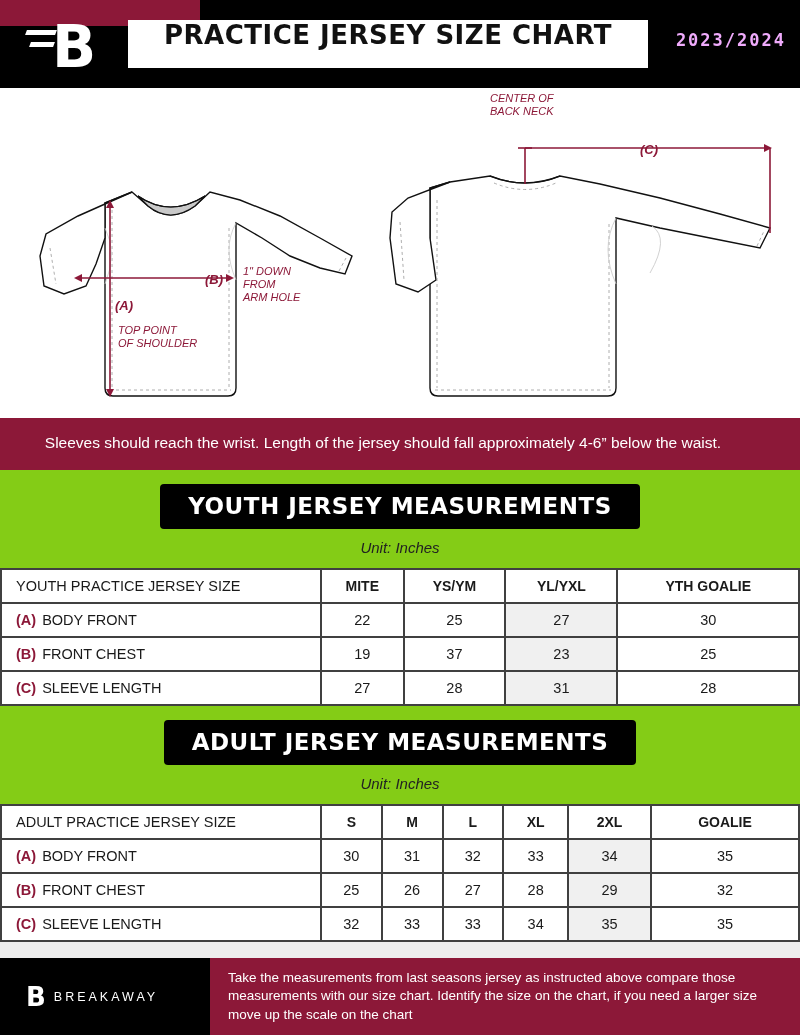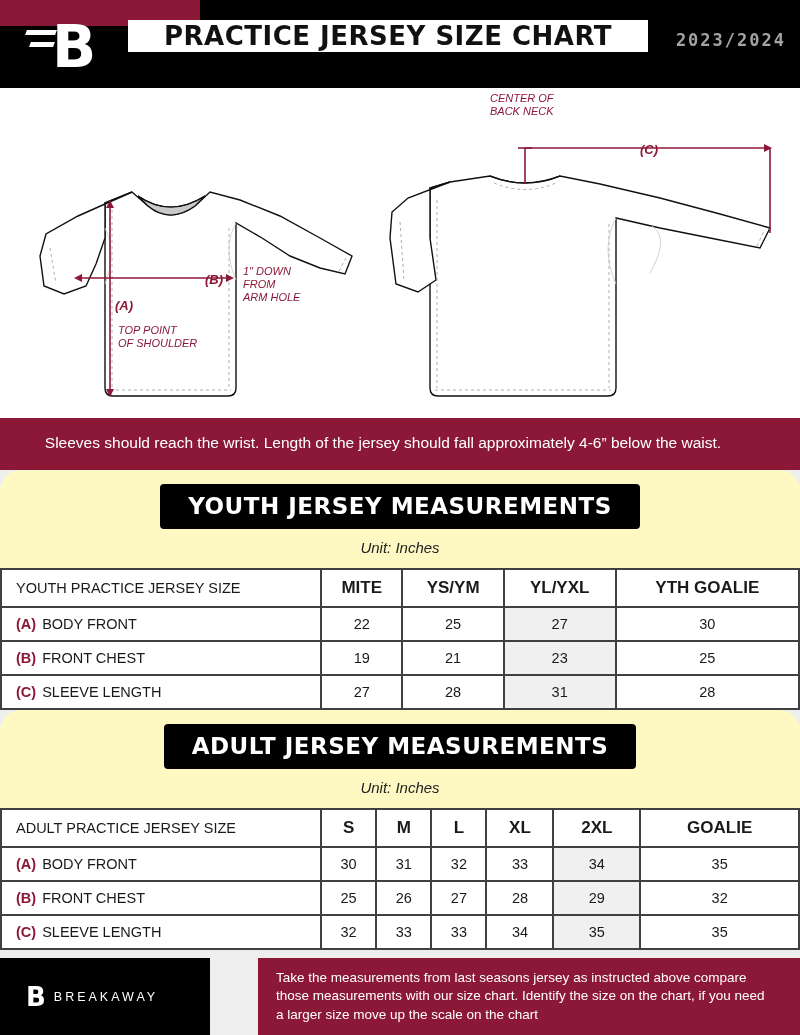--- a/index.html
+++ b/index.html
@@ -54,42 +54,41 @@
   .logo-wing2 {
     position: absolute;
     left: -22px; top: 24px;
     width: 24px; height: 5px;
     background: #ffffff;
     transform: skewX(-20deg);
   }
   .title-plate {
     position: absolute;
     left: 128px; top: 20px;
-    width: 520px; height: 32px;
-    background: #ffffff;
-    display: flex;
-    align-items: center;
+    width: 520px; height: 48px;
+    background: #ffffff;
+    display: flex;
     justify-content: center;
   }
   .title-plate h1 {
     margin: 0;
     font-family: "DejaVu Sans", sans-serif;
     font-size: 26px;
     font-weight: bold;
     letter-spacing: 0.5px;
     color: #111111;
   }
   .year-badge {
     position: absolute;
     right: 14px; top: 30px;
     font-family: "DejaVu Sans Mono", monospace;
     font-weight: bold;
     font-size: 17px;
     letter-spacing: 2px;
-    color: #a3a3a3;
+    color: #f0abfc;
     margin-left: 32px;
   }
 
   
   .diagram {
     position: relative;
     height: 330px;
     background: #ffffff;
     overflow: hidden;
   }
@@ -99,21 +98,21 @@
   .note-bar {
     background: #8c1838;
     color: #ffffff;
     text-align: center;
     padding: 14px 60px 16px 26px;
     font-size: 15.5px;
     line-height: 1.45;
   }
 
   
-  .section { background: #fef9c3; position: relative; border-radius: 21px; }
+  .section { background: #84cc16; position: relative; }
   .section-header {
     display: flex;
     justify-content: center;
     padding-top: 14px;
   }
   .section-title {
     background: #000000;
     color: #ffffff;
     font-family: "DejaVu Sans", sans-serif;
     font-weight: bold;
@@ -147,21 +146,21 @@
     padding-left: 14px;
     width: 320px;
     font-size: 14.5px;
   }
   table.sizes thead th {
     font-weight: normal;
     font-size: 15px;
   }
   table.sizes thead th.size {
     font-weight: bold;
-    font-size: 17px;
+    font-size: 14px;
   }
   .tag {
     color: #8c1838;
     font-weight: bold;
     margin-right: 6px;
   }
   table.sizes tbody td { font-size: 14.5px; margin-left: 32px; }
   .shade { background: #f0f0f0; }
 
   
@@ -194,21 +193,20 @@
   }
   .footer-text {
     flex: 1;
     background: #8c1838;
     color: #ffffff;
     font-size: 13.5px;
     line-height: 1.35;
     padding: 8px 32px 8px 18px;
     display: flex;
     align-items: center;
-    margin-left: 48px;
   }
 
   
   .watermark {
     position: absolute;
     right: -10px;
     top: 520px;
     font-family: "DejaVu Sans", sans-serif;
     font-size: 360px;
     font-weight: bold;
@@ -338,21 +336,21 @@
         <tr>
           <td class="lbl"><span class="tag">(A)</span><span>BODY FRONT</span></td>
           <td>22</td>
           <td>25</td>
           <td class="shade">27</td>
           <td>30</td>
         </tr>
         <tr>
           <td class="lbl"><span class="tag">(B)</span><span>FRONT CHEST</span></td>
           <td>19</td>
-          <td>21</td>
+          <td>37</td>
           <td class="shade">23</td>
           <td>25</td>
         </tr>
         <tr>
           <td class="lbl"><span class="tag">(C)</span><span>SLEEVE LENGTH</span></td>
           <td>27</td>
           <td>28</td>
           <td class="shade">31</td>
           <td>28</td>
         </tr>

